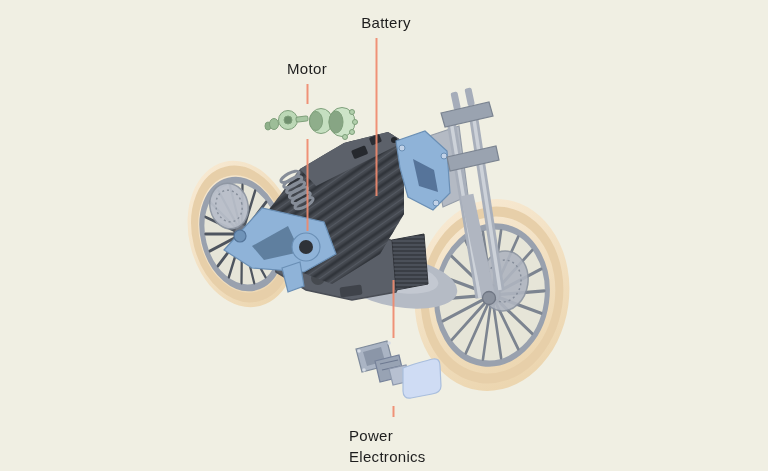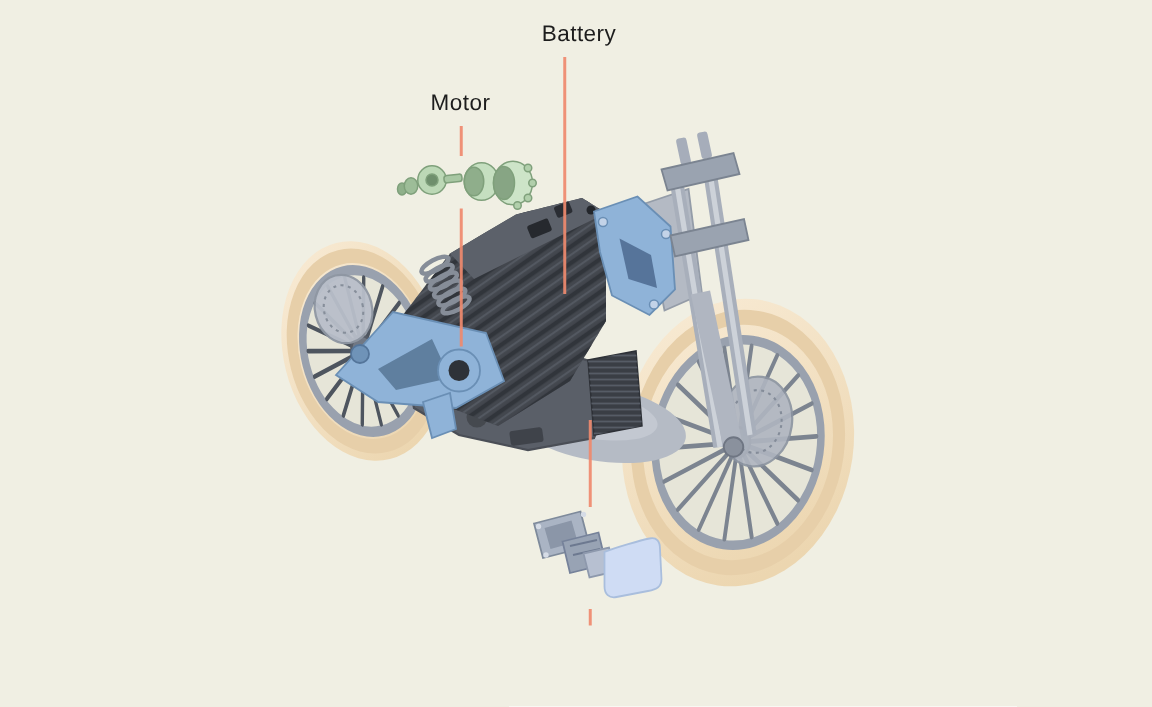--- a/index.html
+++ b/index.html
@@ -213,14 +213,15 @@
 
     <line class="leader" x1="376.5" y1="38" x2="376.5" y2="196"></line>
     <line class="leader" x1="307.5" y1="84" x2="307.5" y2="104"></line>
     <line class="leader" x1="307.5" y1="139" x2="307.5" y2="231"></line>
     <line class="leader" x1="393.5" y1="280" x2="393.5" y2="338"></line>
     <line class="leader" x1="393.5" y1="406" x2="393.5" y2="417"></line>
   </svg>
 
   <div class="label" style="left:386px;top:12px">Battery</div>
   <div class="label" style="left:307px;top:58px">Motor</div>
+  <div class="label pe" style="left:393px;top:425px">Power Electronics</div>
 
 </div>
 
 </body></html>

